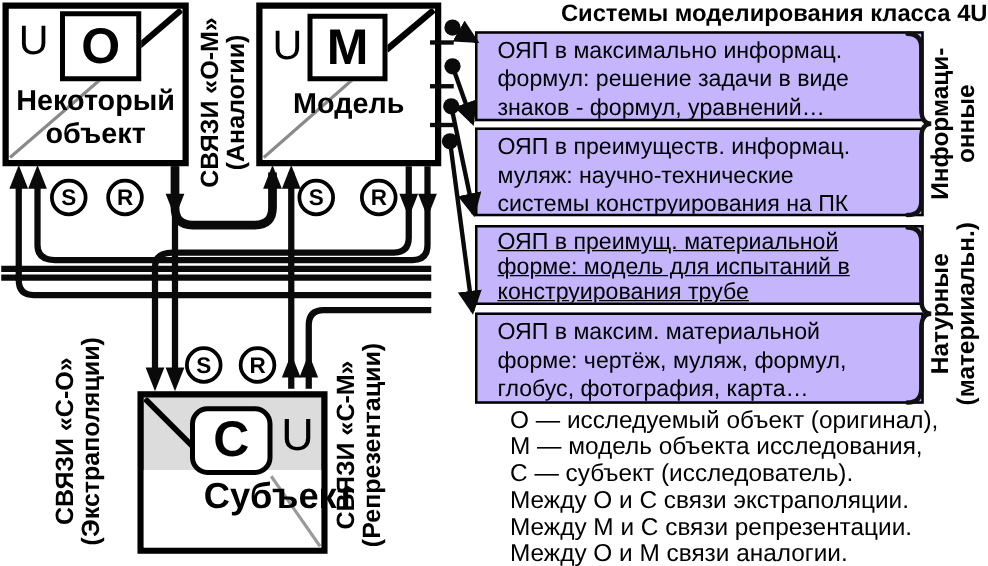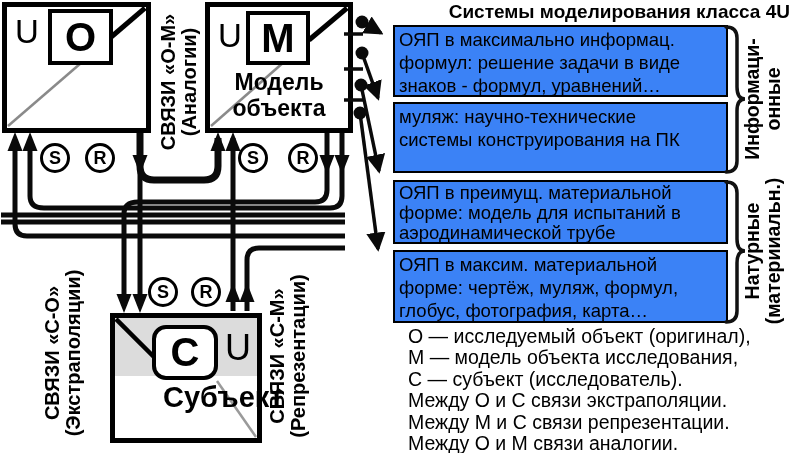--- a/index.html
+++ b/index.html
@@ -21,56 +21,59 @@
   
   .sr{position:absolute;z-index:4;width:24px;height:24px;border:3px solid #000;border-radius:50%;
       background:#fff;display:flex;align-items:center;justify-content:center;
       font-size:18px;font-weight:bold;line-height:1;}
   
   .vlabel{position:absolute;z-index:4;transform:rotate(-90deg);text-align:center;
           font-weight:bold;font-size:20px;line-height:21px;white-space:nowrap;pointer-events:none;}
   
   .ptitle{position:absolute;left:390px;top:1px;width:400px;text-align:right;
           font-weight:bold;font-size:19px;}
-  .pbox{position:absolute;left:393px;width:323px;border:2px solid #000;background:#3b82f6;
-        padding:1px 4px;font-size:18.5px;line-height:23px;overflow:hidden;}
+  .pbox{position:absolute;left:380px;width:323px;border:2px solid #000;background:#c4b5fd;
+        padding:1px 16px;font-size:18.5px;line-height:23px;overflow:hidden;}
   .pbox.tight{line-height:20px;}
   .glabel{position:absolute;z-index:2;transform:rotate(-90deg);text-align:center;
           font-weight:bold;font-size:19.5px;line-height:21px;white-space:nowrap;}
   .legend{position:absolute;left:408px;top:326px;width:400px;font-size:19.5px;line-height:21.4px;}
   svg.layer{position:absolute;left:0;top:0;z-index:3;pointer-events:none;}
 </style>
 </head>
 <body>
 
 <div id="stage">
 
   <div class="ebox" id="object-box" style="left:2px;top:2px;width:139px;height:121px;">
     <svg class="diag" width="139" height="121" viewBox="0 0 139 121">
       <line x1="138" y1="1" x2="103" y2="31" stroke="#000" stroke-width="5"></line>
       <line x1="103" y1="31" x2="1" y2="119" stroke="#8a8a8a" stroke-width="2.5"></line>
     </svg>
     <span class="usign" style="left:8px;top:8px;">U</span>
     <div class="symsq" style="left:41px;top:2px;width:57px;height:48px;">
       <span>О</span>
     </div>
+    <div class="ename" style="top:60px;">
+      <div>Некоторый</div>
+      <div>объект</div>
+    </div>
   </div>
 
   <div class="ebox" id="model-box" style="left:205px;top:2px;width:138px;height:121px;">
     <svg class="diag" width="138" height="121" viewBox="0 0 138 121">
       <line x1="137" y1="1" x2="99" y2="33" stroke="#000" stroke-width="5"></line>
       <line x1="99" y1="33" x2="1" y2="119" stroke="#8a8a8a" stroke-width="2.5"></line>
     </svg>
     <span class="usign" style="left:8px;top:12px;">U</span>
     <div class="symsq" style="left:36px;top:4px;width:56px;height:46px;">
       <span>М</span>
     </div>
     <div class="ename" style="top:62px;">
       <div>Модель</div>
-      <div>объекта</div>
     </div>
   </div>
 
   <div class="ebox" id="subject-box" style="left:110px;top:313px;width:142px;height:120px;">
     <div class="white-zone"></div>
     <svg class="diag" width="142" height="120" viewBox="0 0 142 120">
       <line x1="1" y1="1" x2="44" y2="44" stroke="#000" stroke-width="4.5"></line>
       <line x1="102" y1="63" x2="141" y2="119" stroke="#9a9a9a" stroke-width="2.5"></line>
     </svg>
     <div class="symsq symrd" style="left:37px;top:7px;width:58px;height:47px;">
@@ -178,27 +181,28 @@
   </svg>
 
   <div class="ptitle">Системы моделирования класса 4U</div>
 
   <div class="pbox" style="top:25px;height:66px;">
     <div>ОЯП в максимально информац.</div>
     <div>формул: решение задачи в виде</div>
     <div>знаков - формул, уравнений…</div>
   </div>
   <div class="pbox" style="top:102px;height:65px;">
+    <div>ОЯП в преимуществ. информац.</div>
     <div>муляж: научно-технические</div>
     <div>системы конструирования на ПК</div>
   </div>
-  <div class="pbox tight" style="top:180px;height:58px;">
+  <div class="pbox tight" style="top:180px;height:58px;text-decoration:underline;">
     <div>ОЯП в преимущ. материальной</div>
     <div>форме: модель для испытаний в</div>
-    <div>аэродинамической трубе</div>
+    <div>конструирования трубе</div>
   </div>
   <div class="pbox" style="top:250px;height:67px;">
     <div>ОЯП в максим. материальной</div>
     <div>форме: чертёж, муляж, формул,</div>
     <div>глобус, фотография, карта…</div>
   </div>
 
   <div class="glabel" style="left:684px;top:77px;width:160px;height:44px;">
     <div>Информаци-</div>
     <div>онные</div>

